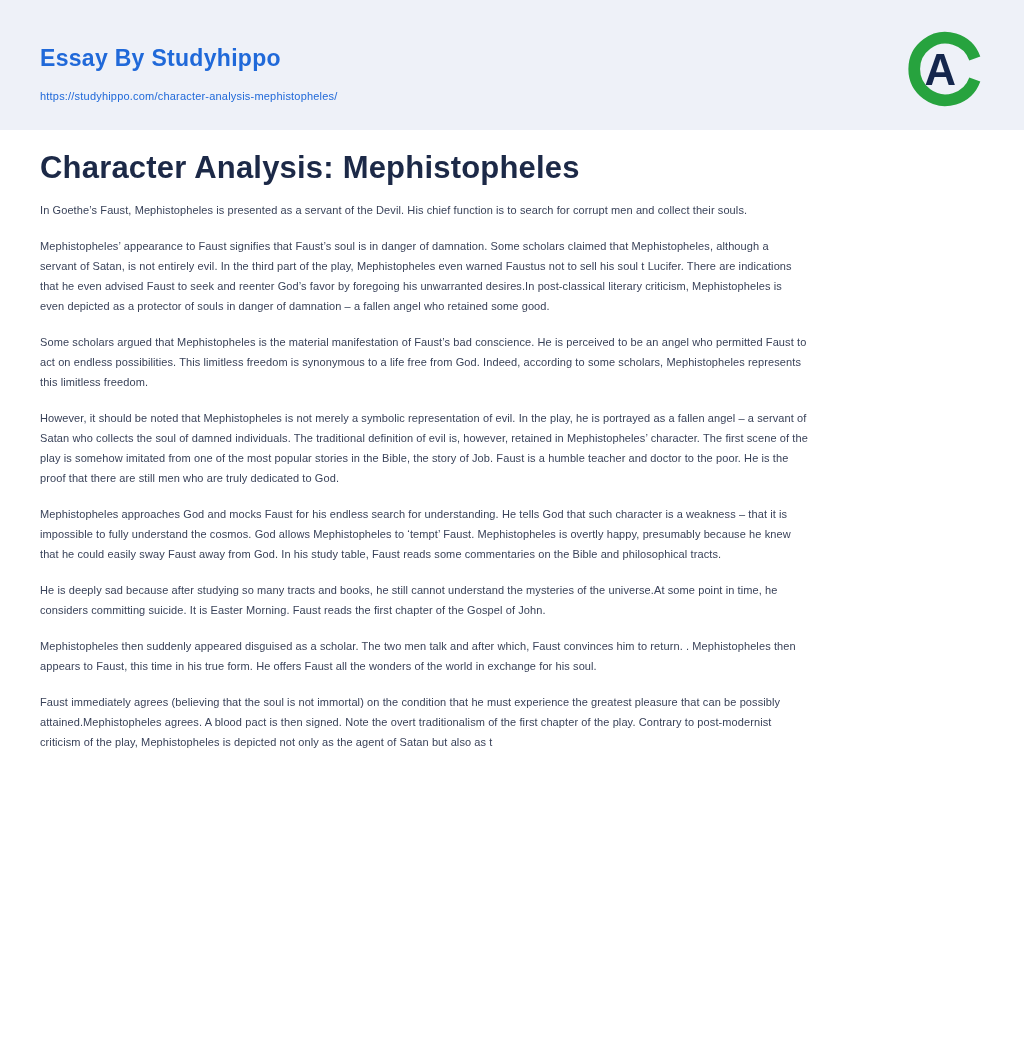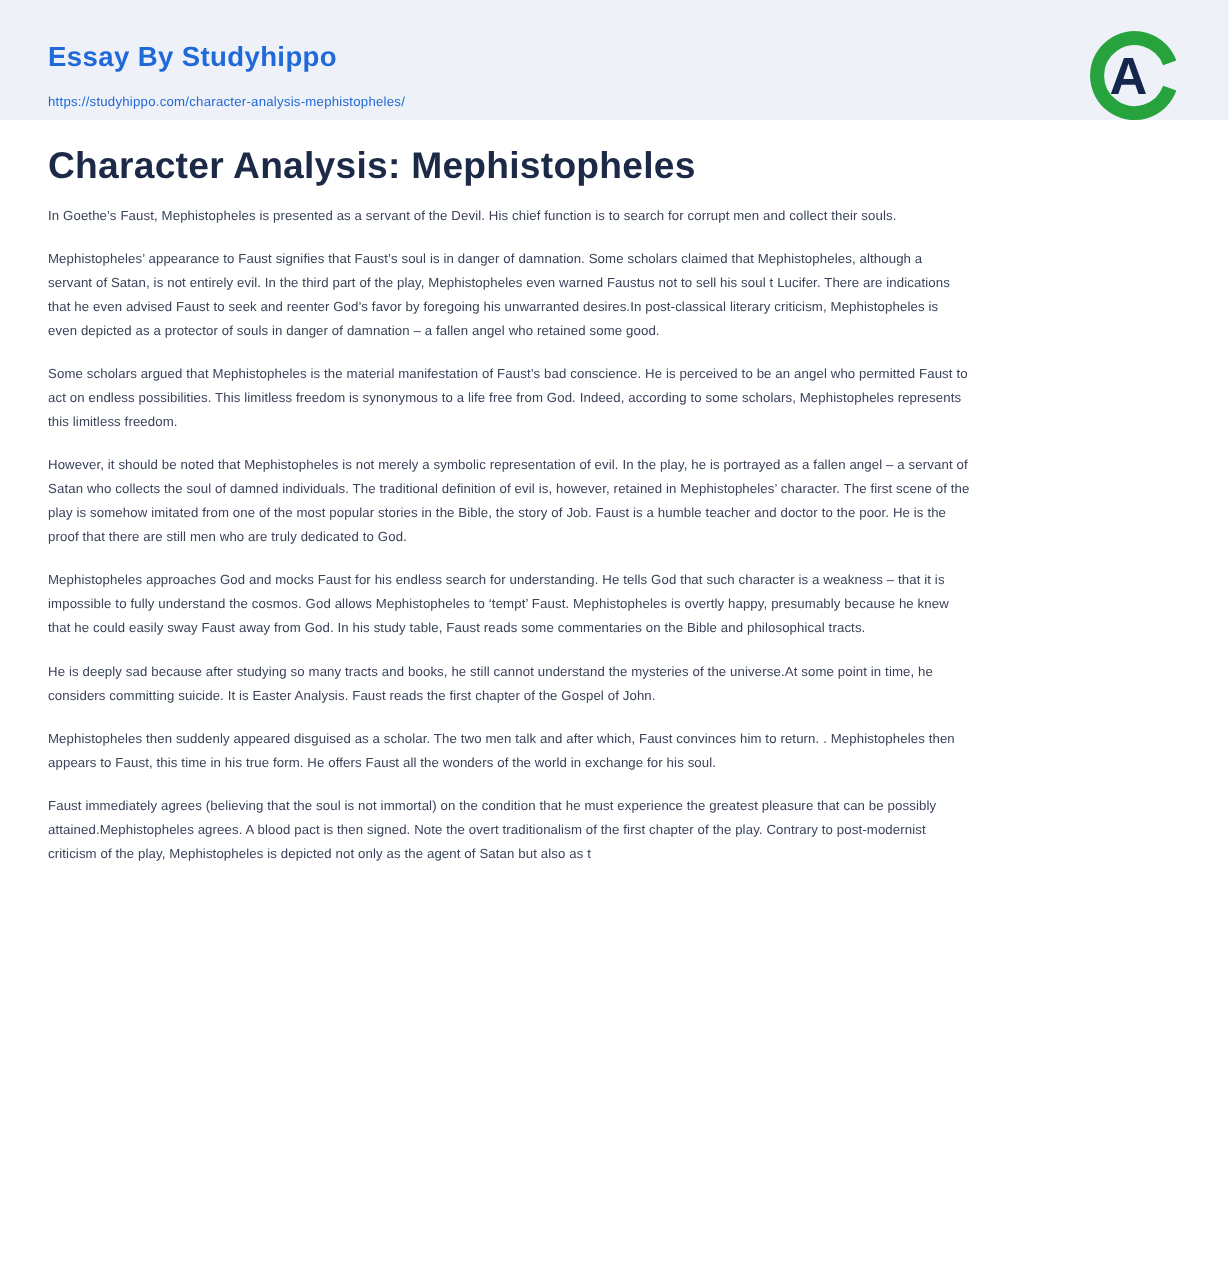--- a/index.html
+++ b/index.html
@@ -7,25 +7,25 @@
     width: 1024px;
     background: #ffffff;
     font-family: "Liberation Sans", "DejaVu Sans", sans-serif;
   }
   body { min-height: 1059px; overflow: hidden; }
 
   
   .page-header {
     background: #eef1f8;
     width: 1024px;
-    height: 100px;
+    height: 130px;
     padding: 34px 40px 16px 40px;
     display: flex;
     justify-content: space-between;
-    align-items: flex-start;
+    align-items: center;
   }
   .site-title {
     color: #2069d9;
     font-size: 23px;
     font-weight: 700;
     letter-spacing: 0.3px;
     margin-bottom: 14px;
   }
   .source-url {
     color: #2069d9;
@@ -79,17 +79,17 @@
 </header>
 
 <main class="article">
   <h1 class="article-title">Character Analysis: Mephistopheles</h1>
   <div class="paragraphs">
       <p>In Goethe’s Faust, Mephistopheles is presented as a servant of the Devil. His chief function is to search for corrupt men and collect their souls.</p>
       <p>Mephistopheles’ appearance to Faust signifies that Faust’s soul is in danger of damnation. Some scholars claimed that Mephistopheles, although a servant of Satan, is not entirely evil. In the third part of the play, Mephistopheles even warned Faustus not to sell his soul t Lucifer. There are indications that he even advised Faust to seek and reenter God’s favor by foregoing his unwarranted desires.In post-classical literary criticism, Mephistopheles is even depicted as a protector of souls in danger of damnation – a fallen angel who retained some good.</p>
       <p>Some scholars argued that Mephistopheles is the material manifestation of Faust’s bad conscience. He is perceived to be an angel who permitted Faust to act on endless possibilities. This limitless freedom is synonymous to a life free from God. Indeed, according to some scholars, Mephistopheles represents this limitless freedom.</p>
       <p>However, it should be noted that Mephistopheles is not merely a symbolic representation of evil. In the play, he is portrayed as a fallen angel – a servant of Satan who collects the soul of damned individuals. The traditional definition of evil is, however, retained in Mephistopheles’ character. The first scene of the play is somehow imitated from one of the most popular stories in the Bible, the story of Job. Faust is a humble teacher and doctor to the poor. He is the proof that there are still men who are truly dedicated to God.</p>
       <p>Mephistopheles approaches God and mocks Faust for his endless search for understanding. He tells God that such character is a weakness – that it is impossible to fully understand the cosmos. God allows Mephistopheles to ‘tempt’ Faust. Mephistopheles is overtly happy, presumably because he knew that he could easily sway Faust away from God. In his study table, Faust reads some commentaries on the Bible and philosophical tracts.</p>
-      <p>He is deeply sad because after studying so many tracts and books, he still cannot understand the mysteries of the universe.At some point in time, he considers committing suicide. It is Easter Analysis. Faust reads the first chapter of the Gospel of John.</p>
+      <p>He is deeply sad because after studying so many tracts and books, he still cannot understand the mysteries of the universe.At some point in time, he considers committing suicide. It is Easter Morning. Faust reads the first chapter of the Gospel of John.</p>
       <p>Mephistopheles then suddenly appeared disguised as a scholar. The two men talk and after which, Faust convinces him to return. . Mephistopheles then appears to Faust, this time in his true form. He offers Faust all the wonders of the world in exchange for his soul.</p>
       <p>Faust immediately agrees (believing that the soul is not immortal) on the condition that he must experience the greatest pleasure that can be possibly attained.Mephistopheles agrees. A blood pact is then signed. Note the overt traditionalism of the first chapter of the play. Contrary to post-modernist criticism of the play, Mephistopheles is depicted not only as the agent of Satan but also as t</p>
     </div>
 </main>
 
 </body></html>

